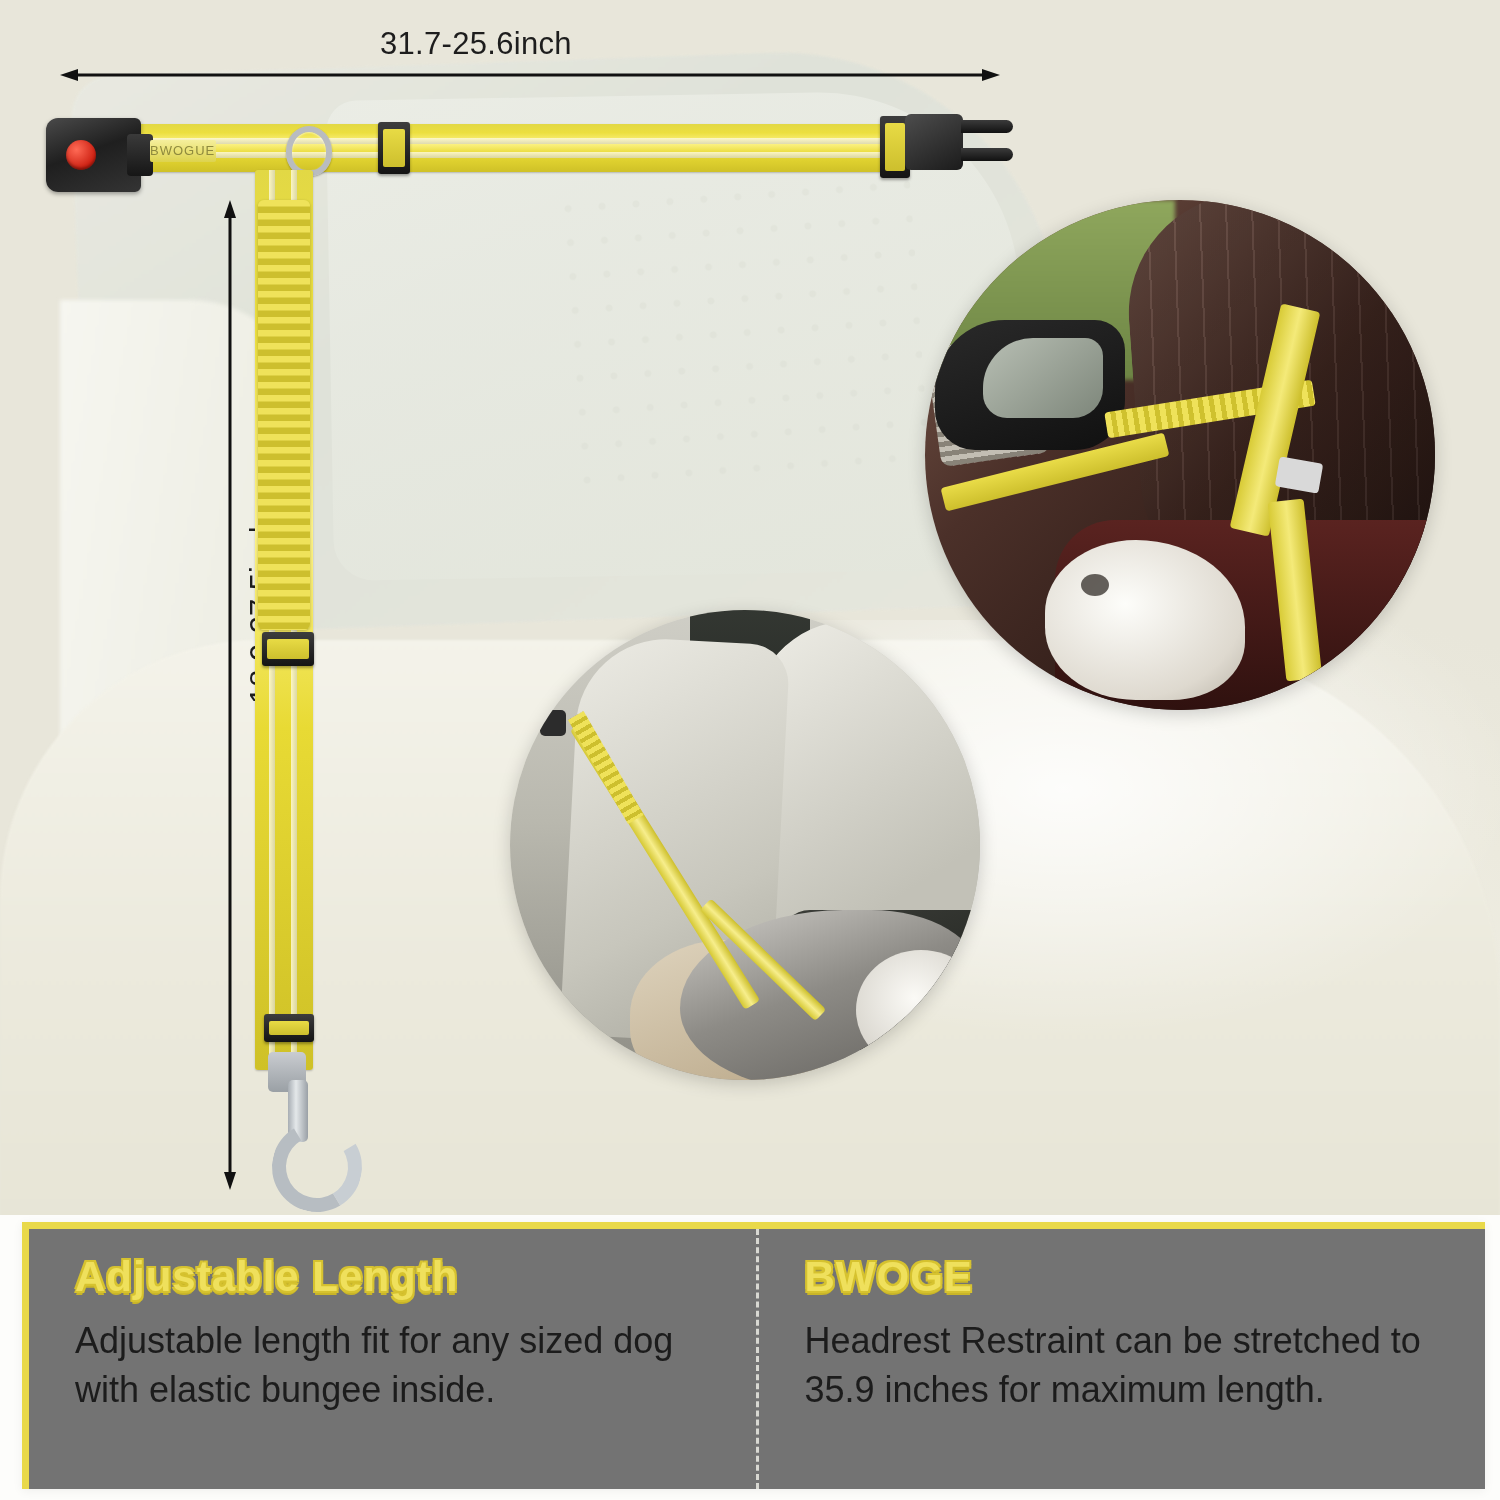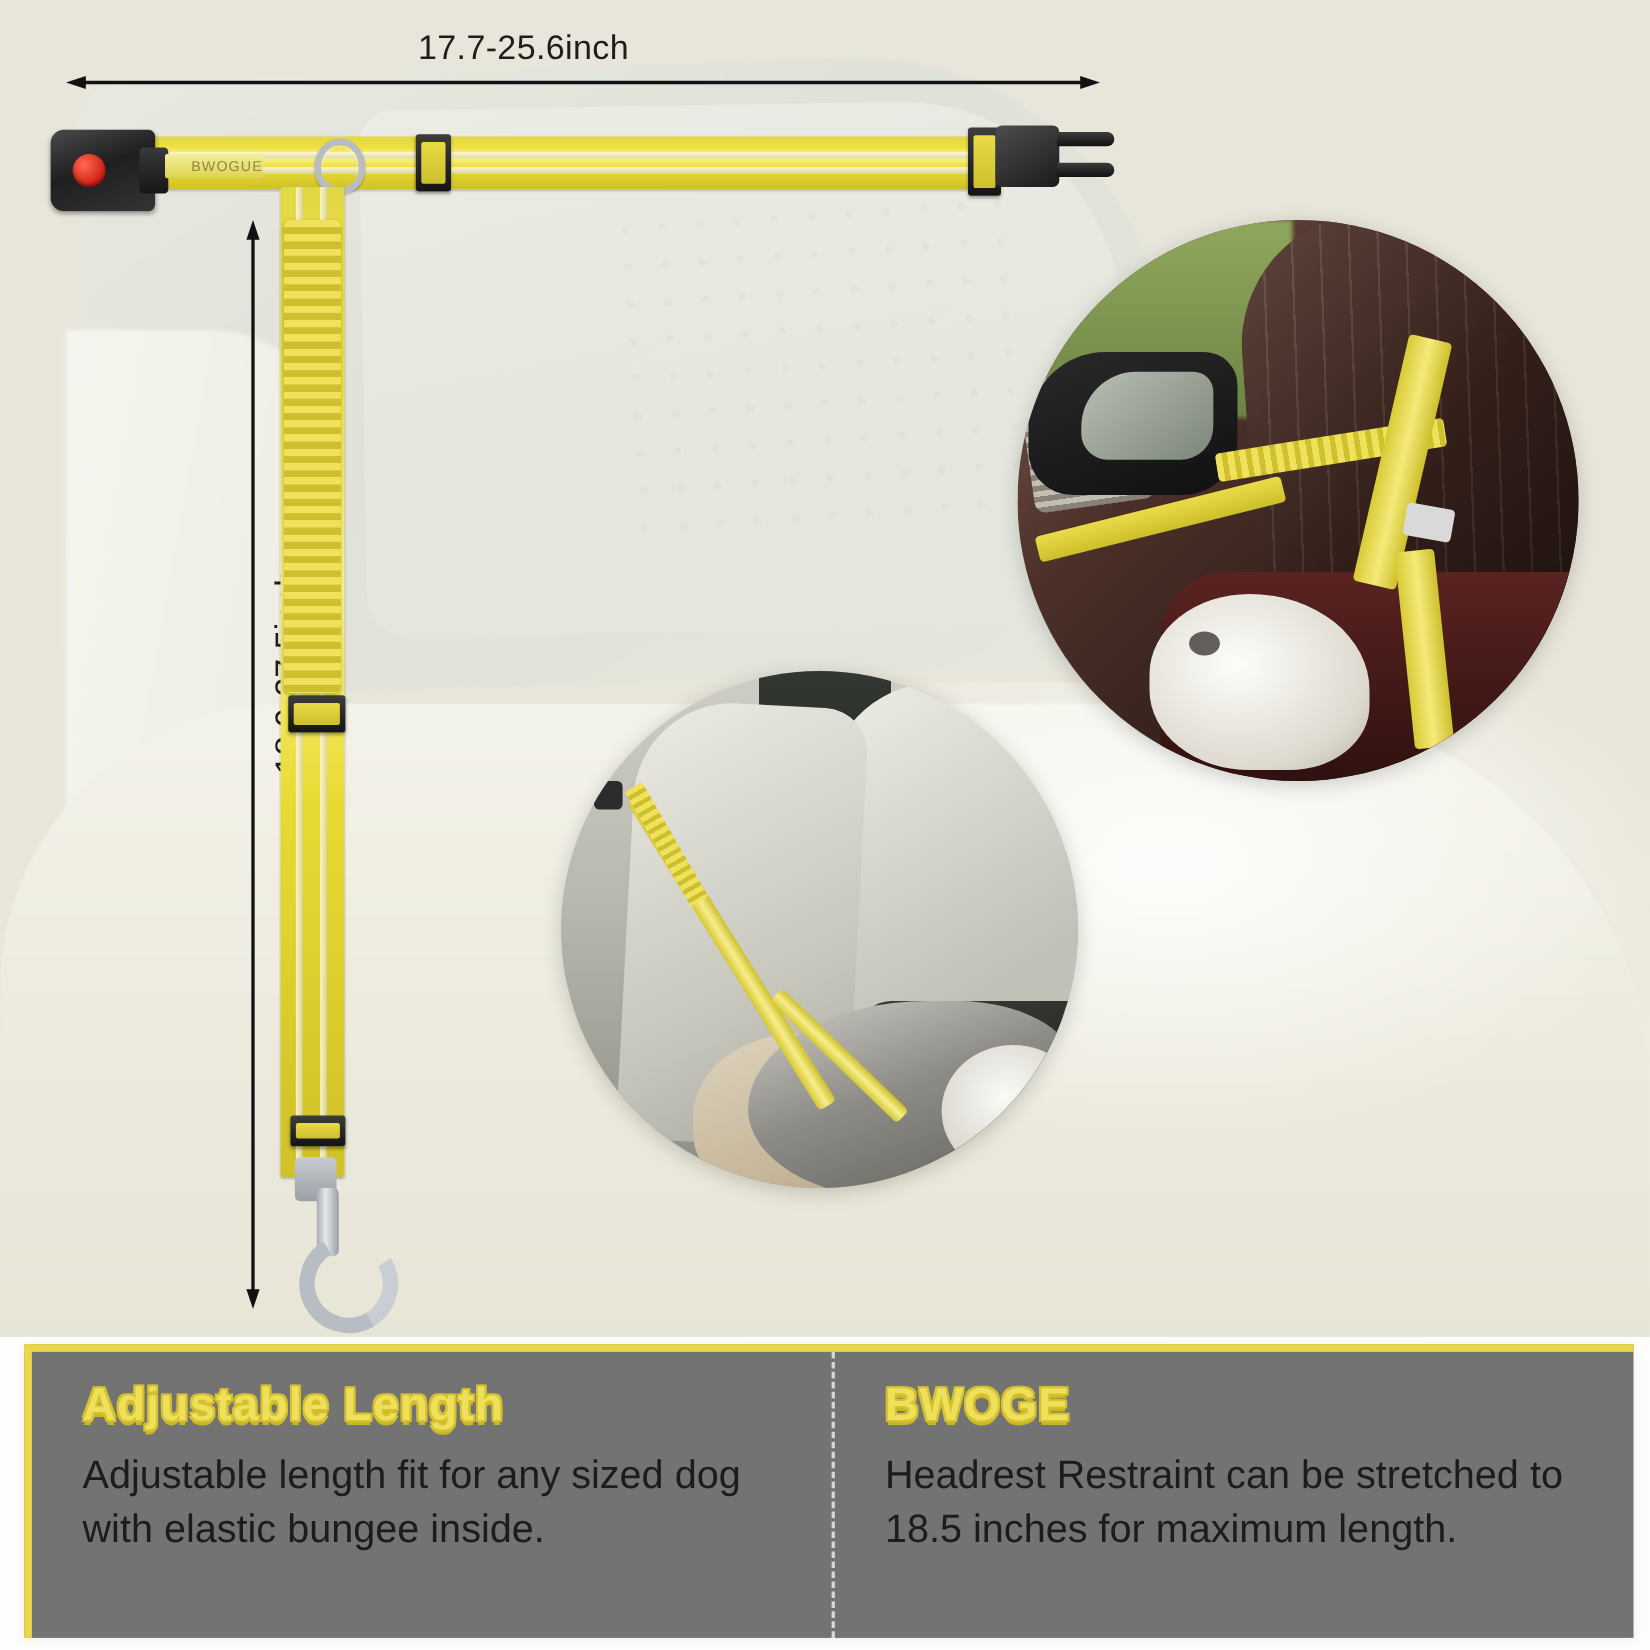--- a/index.html
+++ b/index.html
@@ -158,23 +158,22 @@
   }
   .label-tag {
     position: absolute;
     left: 150px; top: 140px;
     width: 66px; height: 22px;
     background: linear-gradient(180deg,#f5ef9c,#ddd34e);
     border-radius: 2px;
     font-size: 13px;
     color: #8f8a3e;
     letter-spacing: 1px;
-    text-align: right;
+    text-align: left;
     line-height: 22px;
-    padding-left: 23px;
   }
   .ring {
     position: absolute;
     left: 286px; top: 126px;
     width: 34px; height: 38px;
     border: 6px solid #b9bcc0;
     border-radius: 50% 50% 45% 45%;
     background: transparent;
     box-shadow: 0 1px 2px rgba(0,0,0,.3), inset 0 1px 2px rgba(255,255,255,.6);
   }
@@ -515,21 +514,21 @@
     <div class="bg-pillar"></div>
     <div class="bg-hood"></div>
     <div class="bg-sheen"></div>
   </div>
 
   <svg class="dim-top" viewBox="0 0 940 14">
     <line x1="10" y1="7" x2="930" y2="7" stroke="#111" stroke-width="3"></line>
     <polygon points="0,7 18,1 18,13" fill="#111"></polygon>
     <polygon points="940,7 922,1 922,13" fill="#111"></polygon>
   </svg>
-  <div class="dim-label-top">17.7-25.6inch</div>
+  <div class="dim-label-top">31.7-25.6inch</div>
 
   <svg class="dim-left" viewBox="0 0 16 990">
     <line x1="8" y1="10" x2="8" y2="980" stroke="#111" stroke-width="3"></line>
     <polygon points="8,0 2,18 14,18" fill="#111"></polygon>
     <polygon points="8,990 2,972 14,972" fill="#111"></polygon>
   </svg>
   <div class="dim-label-left">18.9-27.5inch</div>
 
   <div class="webbing belt-horizontal">
     <div class="reflect" style="top:14px"></div>
@@ -596,17 +595,17 @@
     <div class="leash-clip"></div>
   </div>
 
   <div class="feature-panel">
     <div class="feature">
       <h2 class="feature-title">Adjustable Length</h2>
       <p class="feature-body">Adjustable length fit for any sized dog with elastic bungee inside.</p>
     </div>
     <div class="feature">
       <h2 class="feature-title">BWOGE</h2>
-      <p class="feature-body">Headrest Restraint can be stretched to 18.5 inches for maximum length.</p>
+      <p class="feature-body">Headrest Restraint can be stretched to 35.9 inches for maximum length.</p>
     </div>
   </div>
 
 </div>
 
 </body></html>

